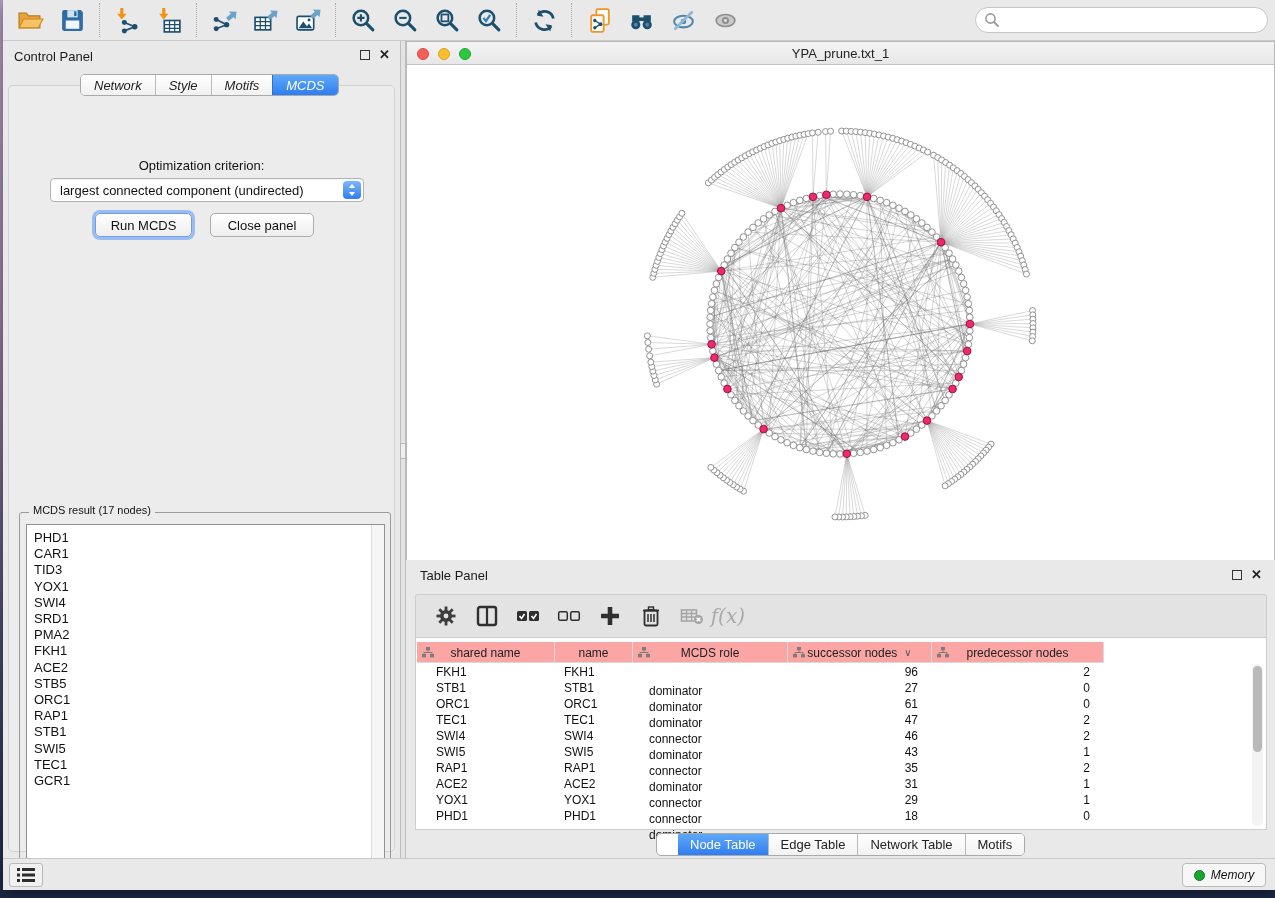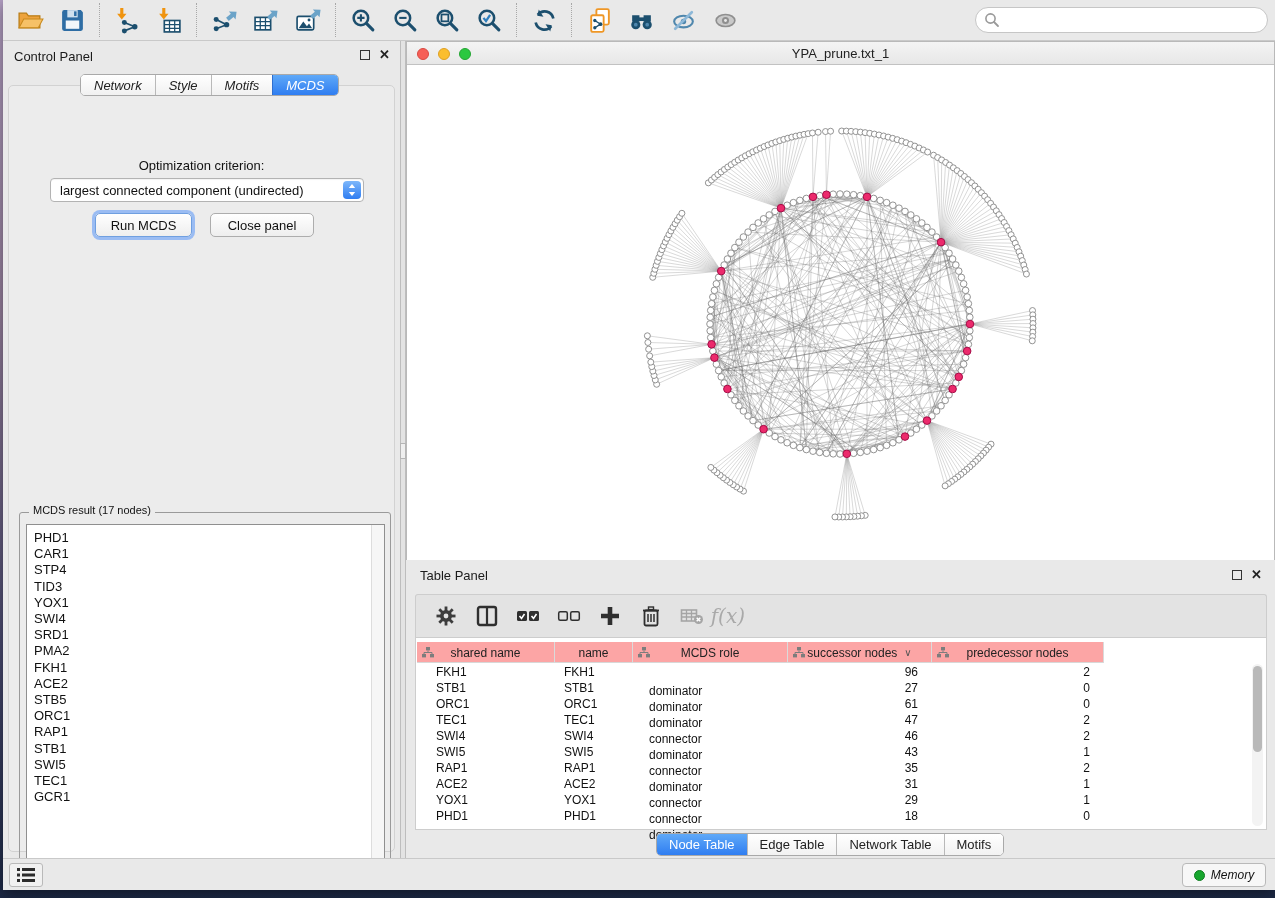--- a/index.html
+++ b/index.html
@@ -109,21 +109,21 @@
   .tcell.c0{ padding-left:19px; } .tcell.c1{ padding-left:9px; } .tcell.c2{ padding-left:16px;margin-top:19px; }
   .tcell.c3{ text-align:right; padding-right:14px; } .tcell.c4{ text-align:right; padding-right:14px; }
   #tp-scroll { position:absolute; right:3px; top:26px; width:11px; height:162px; background:#f3f3f3; border-radius:6px; }
   #tp-thumb { position:absolute; left:1px; top:2px; width:9px; height:86px; background:#b9b9b9; border-radius:5px; }
 
   #tp-tabs { position:absolute; left:250px; top:273px; height:23px; display:flex; z-index:2;
     border:1px solid #a9a9a9; border-radius:5px; overflow:hidden; background:#fff; }
   .tp-tab { padding:0 12px; font-size:13px; color:#222; background:linear-gradient(#fff,#f2f2f2);
     display:flex; align-items:center; border-left:1px solid #b9b9b9; cursor:pointer; }
   .tp-tab:first-child { border-left:none; }
-  .tp-tab.selected { background:linear-gradient(#5fa9f8,#2f7df1); color:#fff; border-left-color:#2f6fd0; }
+  .tp-tab.selected { background:linear-gradient(#5fa9f8,#2f7df1); color:#fff; border-left-color:#2f6fd0;margin-left:21px; }
 
   
   #status-bar { position:absolute; left:0; top:858px; width:100%; height:32px; background:#e9e9e9;
     border-top:1px solid #c9c9c9; }
   #list-btn { position:absolute; left:6px; top:4px; width:34px; height:24px; background:#f1f1f1;
     border:1px solid #b9b9b9; border-radius:3px; display:flex; align-items:center; justify-content:center; cursor:pointer; }
   #memory-btn { position:absolute; right:9px; top:4px; width:84px; height:24px; background:#f7f7f7;
     border:1px solid #b9b9b9; border-radius:4px; display:flex; align-items:center; justify-content:center;
     gap:6px; font-size:12px; color:#111; cursor:pointer;font-style:italic; }
   #memory-dot { width:11px; height:11px; border-radius:50%; background:#17a62e; border:1px solid #0e7d20; }
@@ -303,21 +303,20 @@
         </span>
       </div>
       <div class="aqua-btn" id="run-btn">Run MCDS</div>
       <div class="aqua-btn" id="closepanel-btn">Close panel</div>
       <div id="result-group">
         <div id="result-legend">MCDS result (17 nodes)</div>
         <div id="result-list">
           <div class="items">
             <div class="result-item">PHD1</div>
             <div class="result-item">CAR1</div>
-            <div class="result-item">STP4</div>
             <div class="result-item">TID3</div>
             <div class="result-item">YOX1</div>
             <div class="result-item">SWI4</div>
             <div class="result-item">SRD1</div>
             <div class="result-item">PMA2</div>
             <div class="result-item">FKH1</div>
             <div class="result-item">ACE2</div>
             <div class="result-item">STB5</div>
             <div class="result-item">ORC1</div>
             <div class="result-item">RAP1</div>

